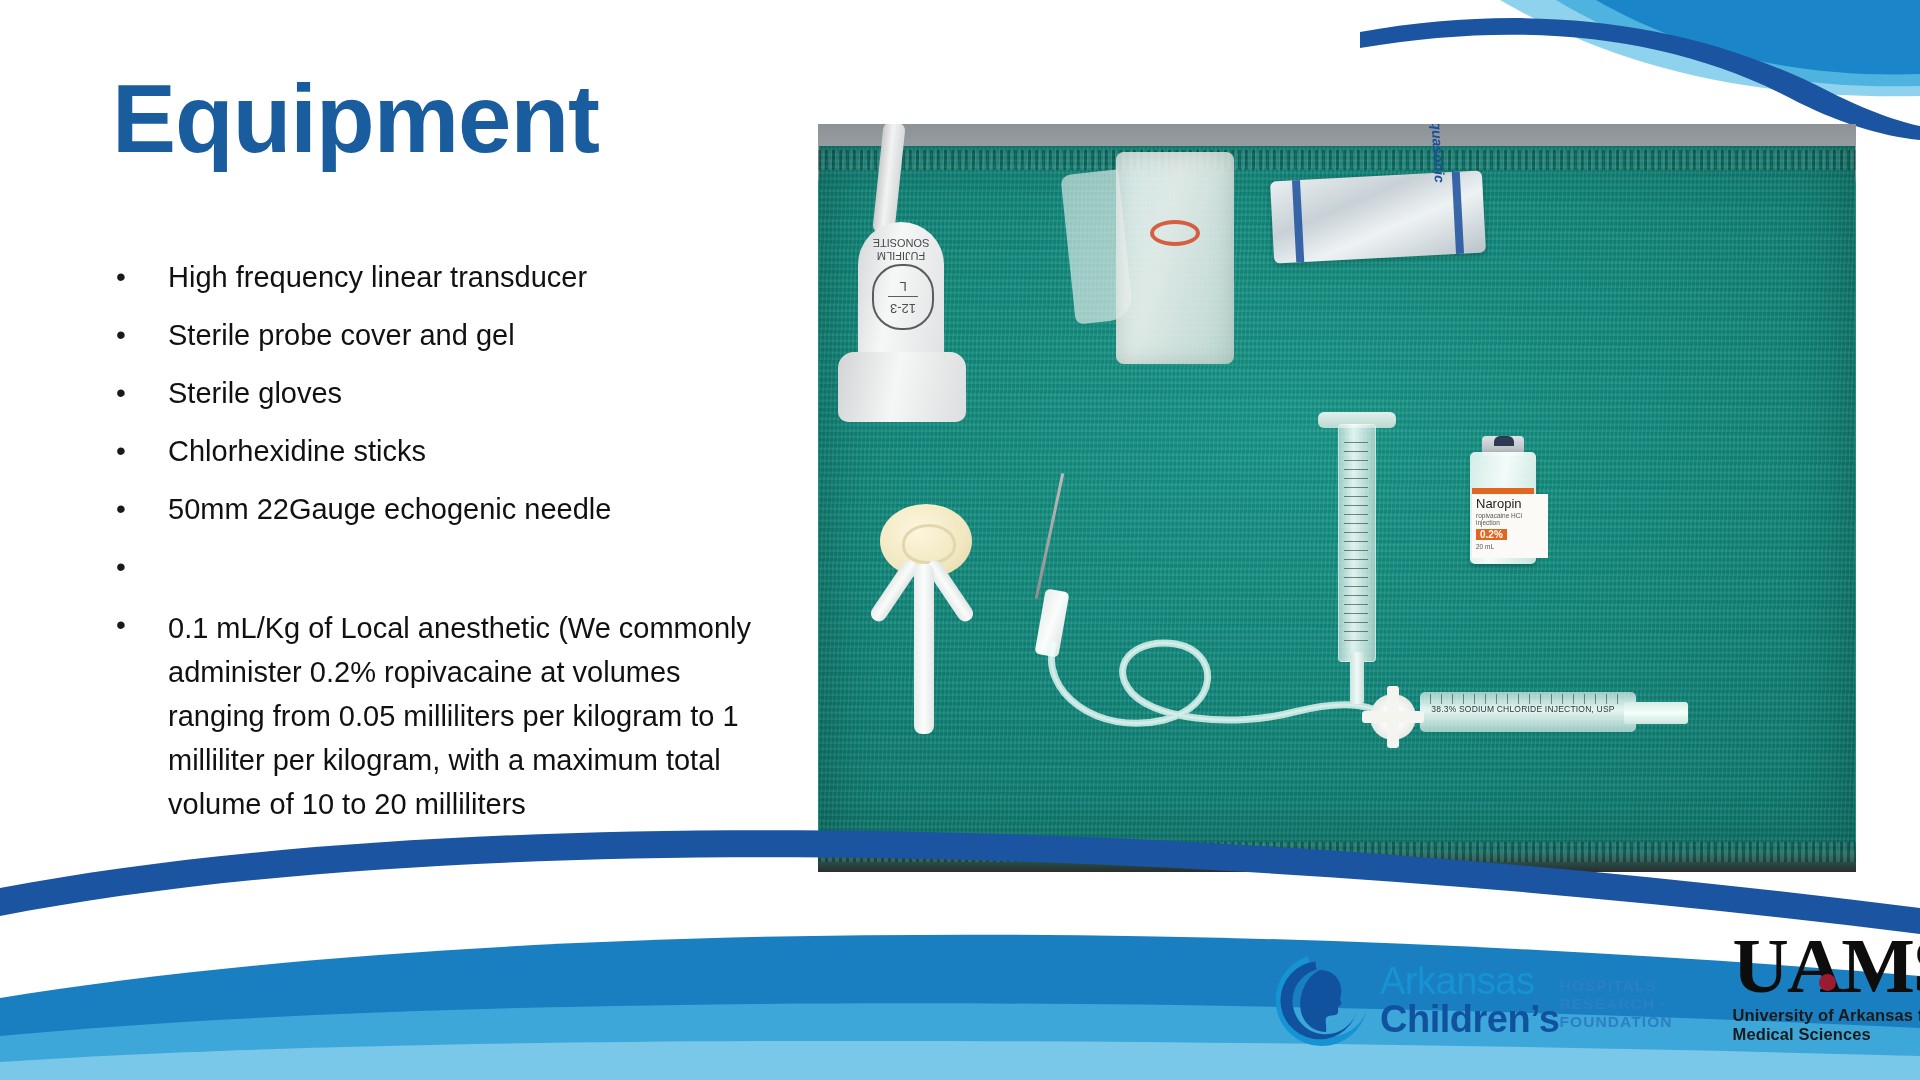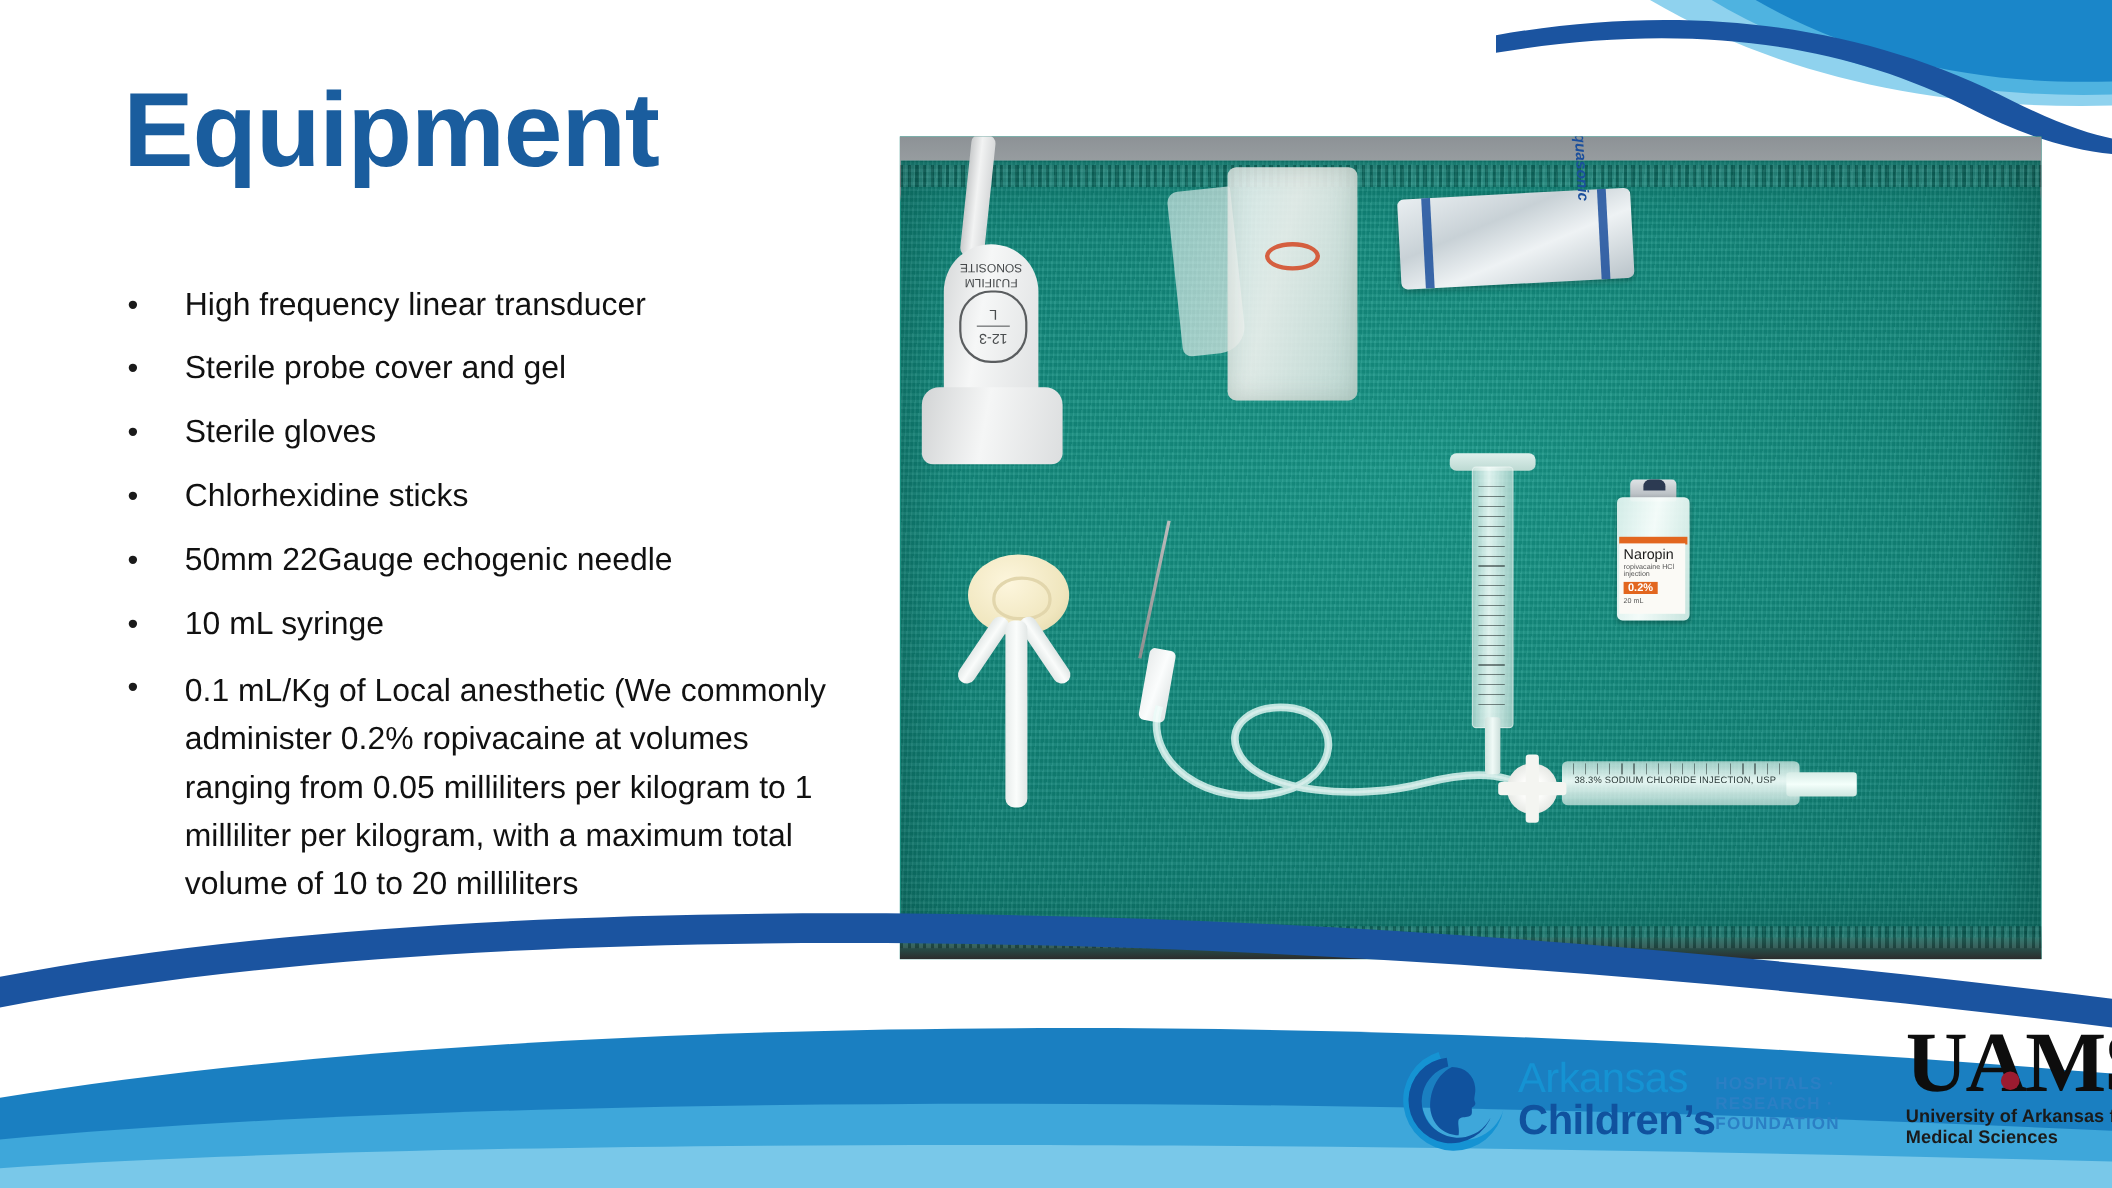--- a/index.html
+++ b/index.html
@@ -328,21 +328,21 @@
     content: "";
     position: absolute;
     left: 12px; top: 0;
     width: 20px; height: 10px;
     background: #2c3a52;
     border-radius: 6px 6px 0 0;
   }
   .vial-label {
     position: absolute;
     left: 2px; top: 42px;
-    width: 60px; height: 64px;
+    width: 76px; height: 64px;
     background: #fbfaf6;
     font-size: 9px;
     color: #333;
     padding: 3px 4px;
     box-sizing: border-box;
     line-height: 1.15;
   }
   .vial-brand { font-size: 13px; color: #1b1b1b; }
   .vial-pct {
     display: inline-block;
@@ -552,21 +552,20 @@
       <div class="bullet-text">Chlorhexidine sticks</div>
     </div>
 
     <div class="bullet-row">
       <div class="bullet-dot">•</div>
       <div class="bullet-text">50mm 22Gauge echogenic needle</div>
     </div>
 
     <div class="bullet-row">
       <div class="bullet-dot">•</div>
-      <div class="bullet-text">10 mL syringe</div>
     </div>
 
     <div class="bullet-row long">
       <div class="bullet-dot">•</div>
       <div class="bullet-text">0.1 mL/Kg of Local anesthetic (We commonly administer 0.2% ropivacaine at volumes ranging from 0.05 milliliters per kilogram to 1 milliliter per kilogram, with a maximum total volume of 10 to 20 milliliters</div>
     </div>
 
   </div>
 
   <div class="photo-frame">

